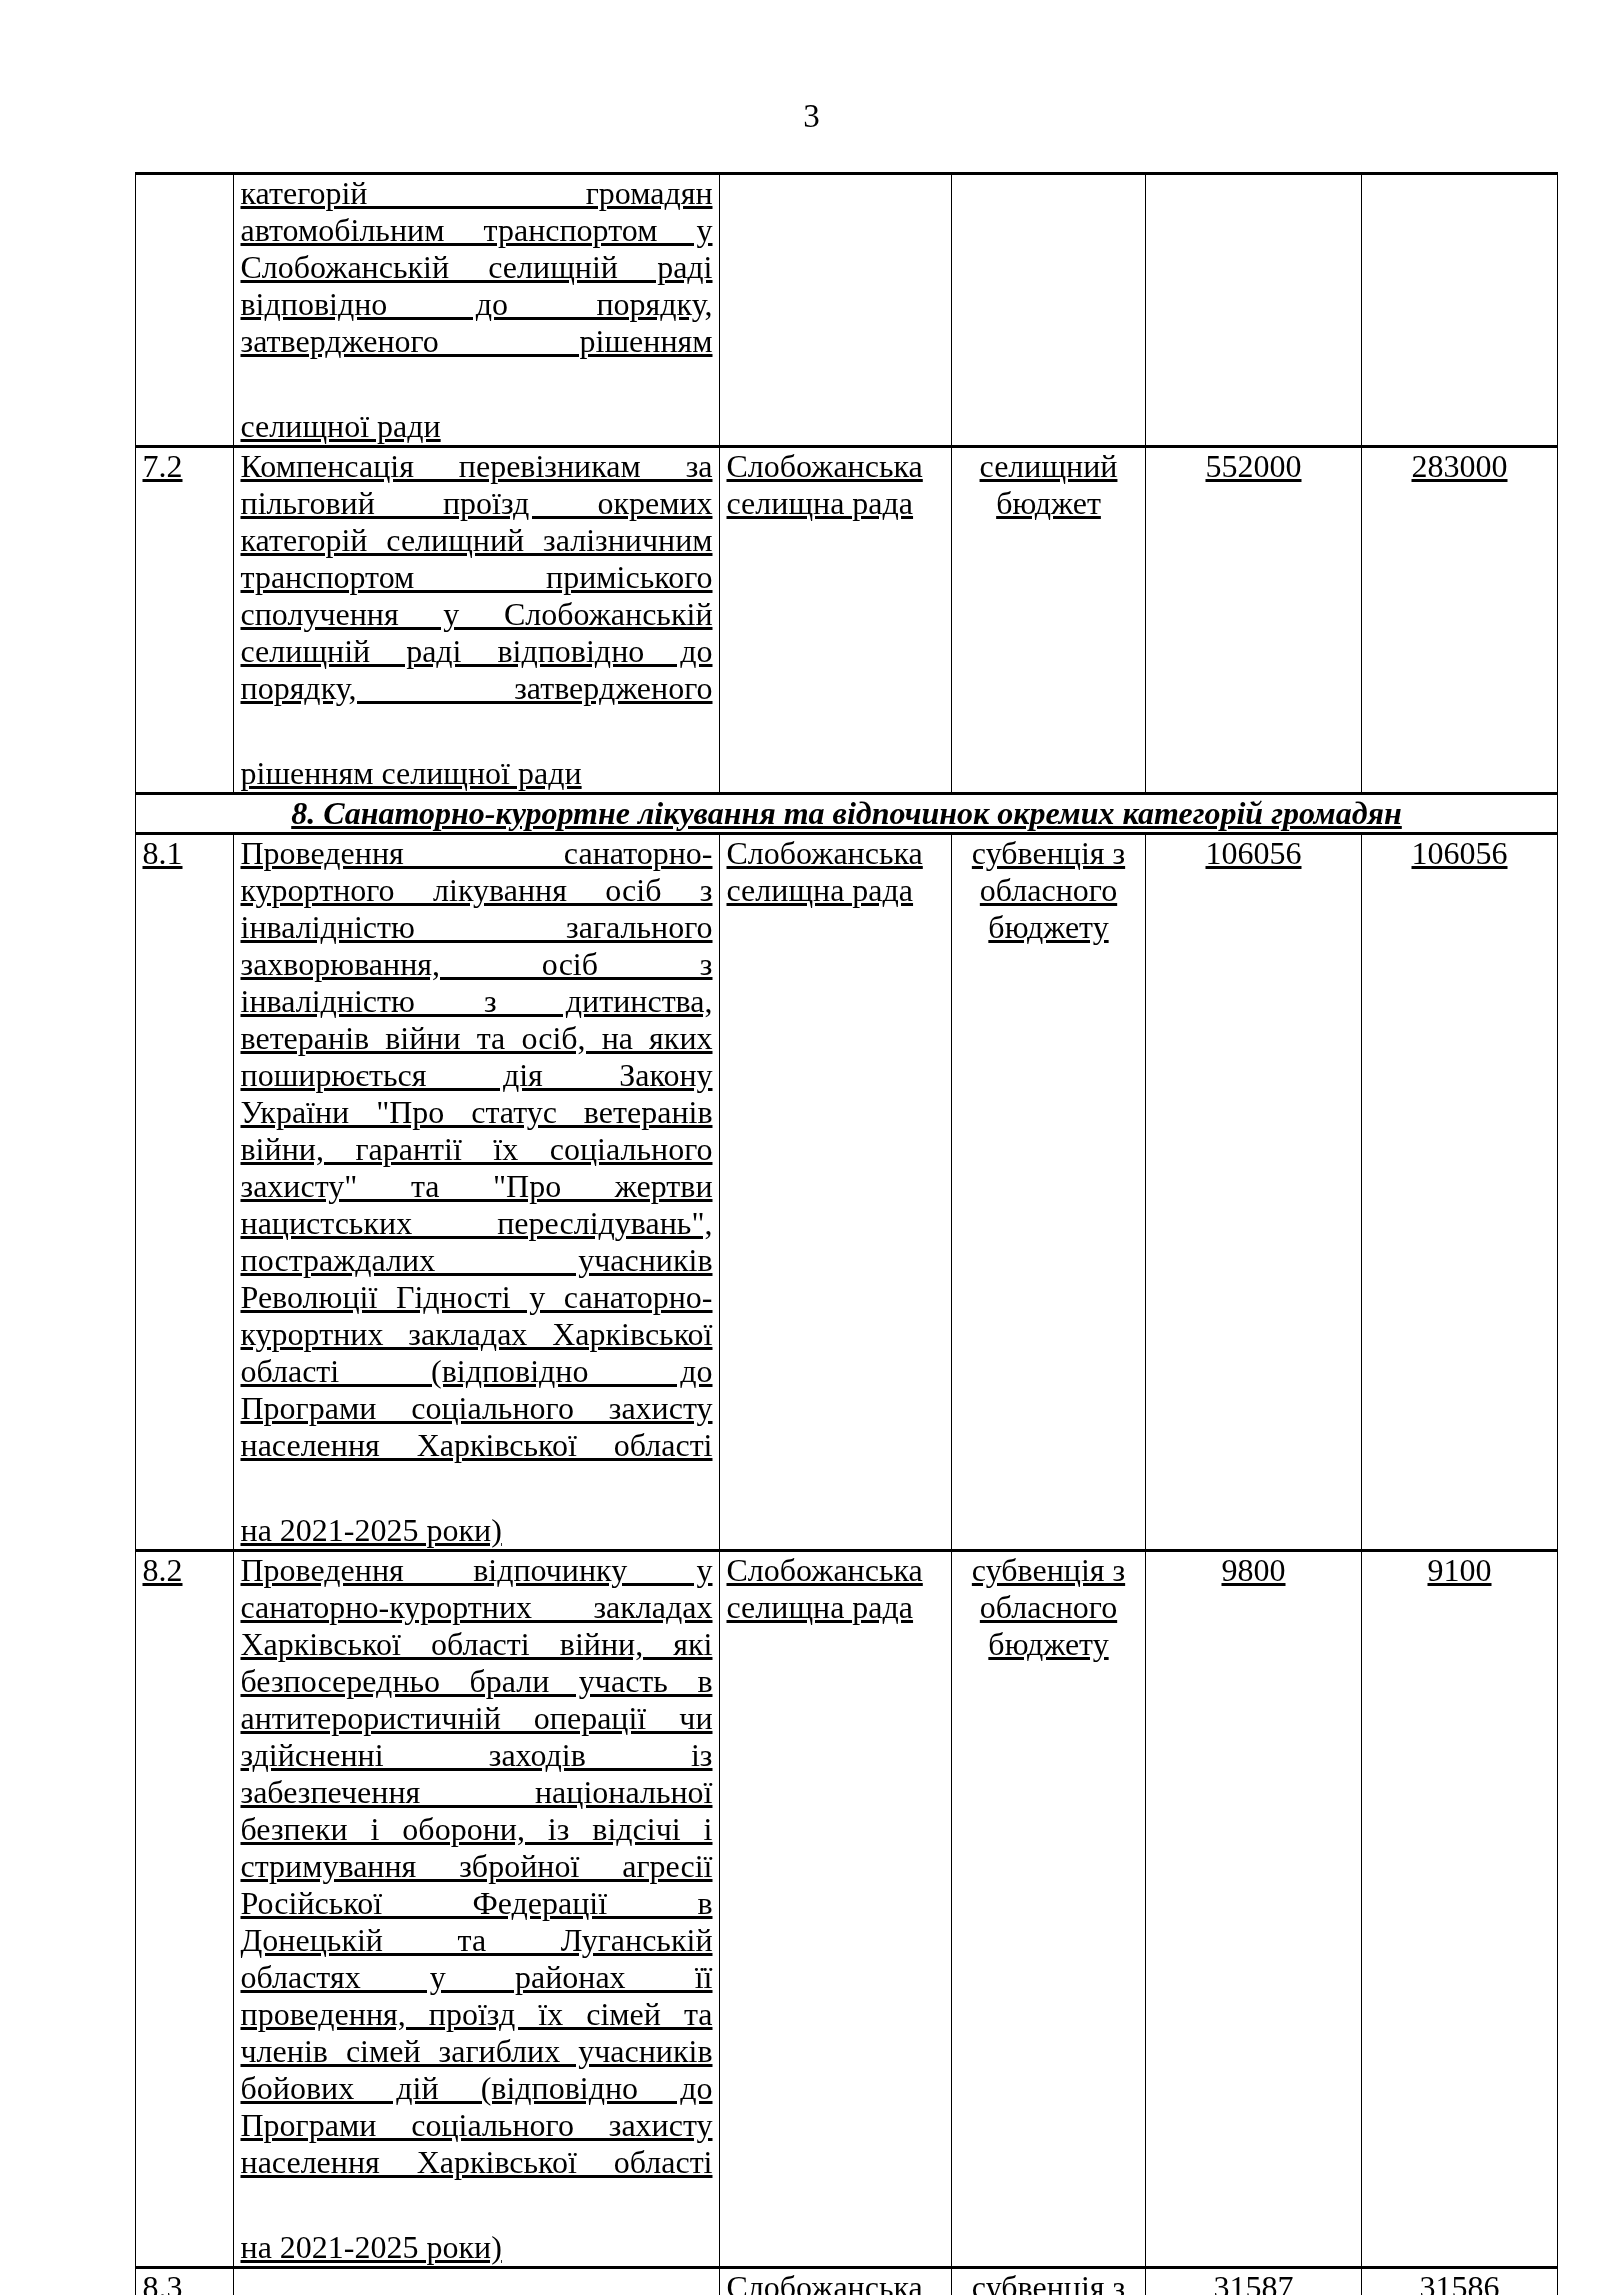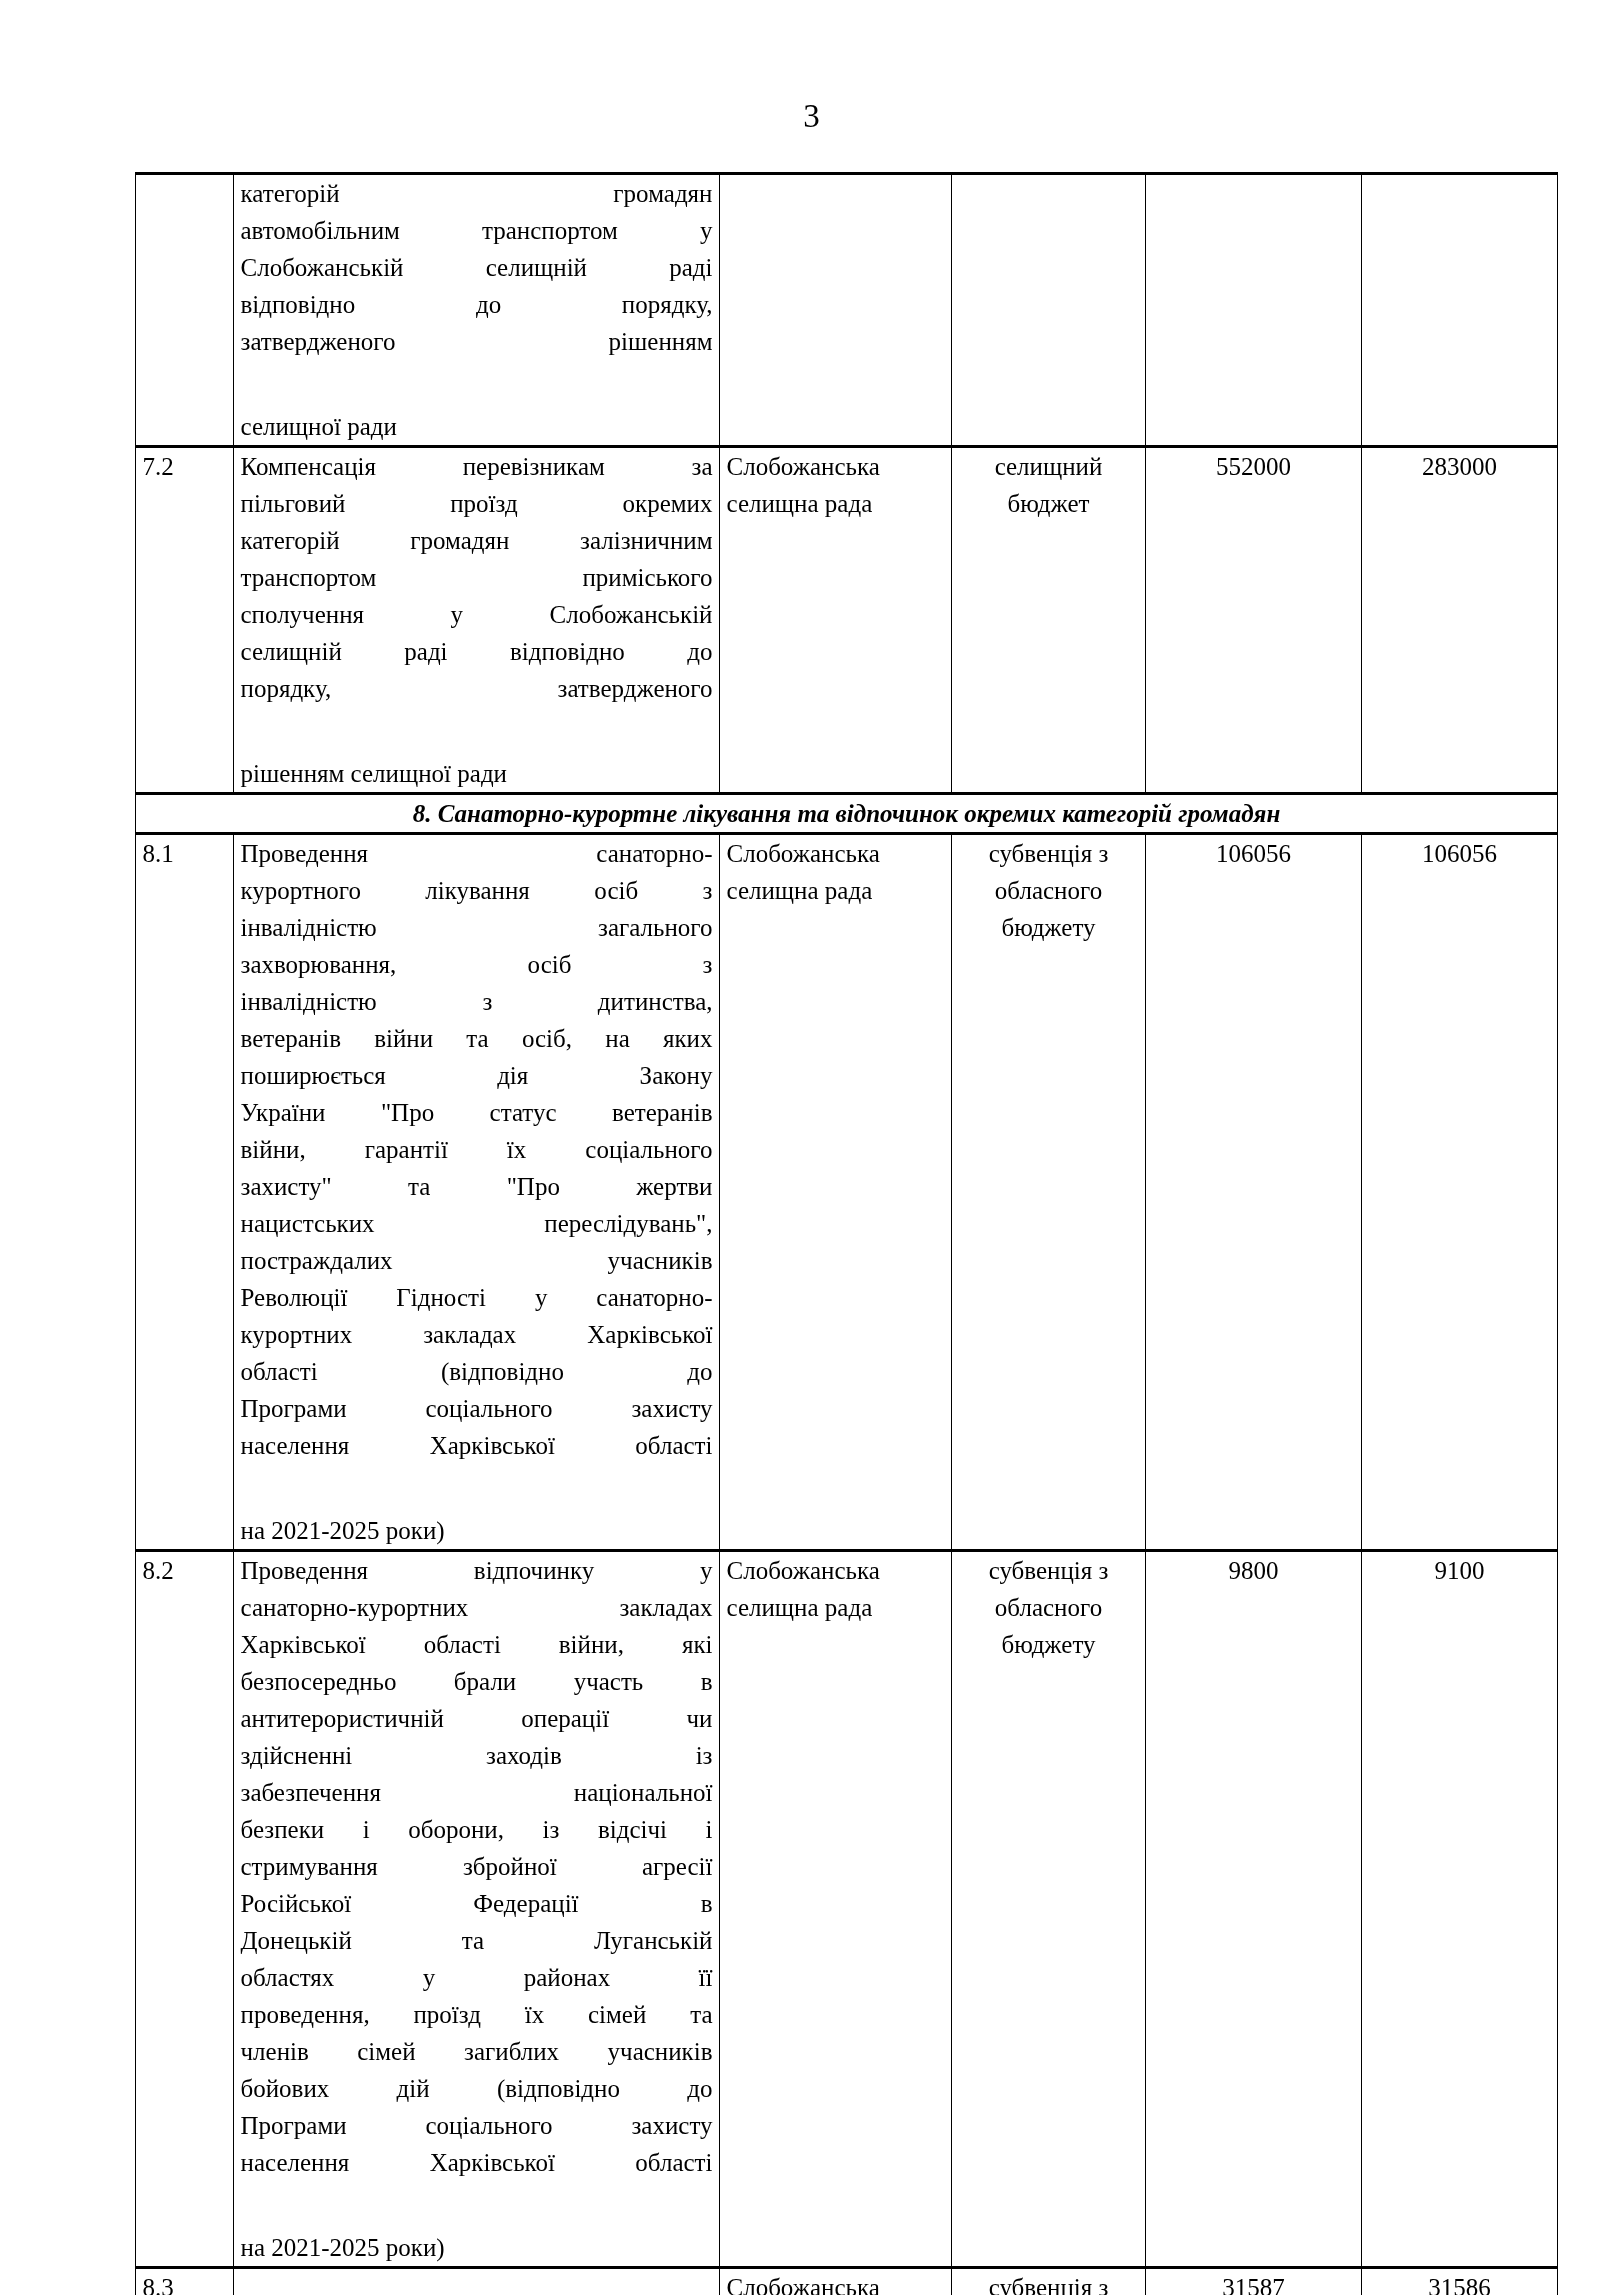--- a/index.html
+++ b/index.html
@@ -3,21 +3,21 @@
 <meta charset="utf-8">
 <style>
   html, body { margin: 0; padding: 0; background: #ffffff; }
   body { width: 1623px; height: 2295px; position: relative; overflow: hidden;
          font-family: "Liberation Serif", "DejaVu Serif", serif; color: #000; }
   .page-number { position: absolute; top: 97px; left: 0; width: 1623px; text-align: center;
                  font-size: 33px; line-height: 39px; }
   table.doc { position: absolute; left: 135px; top: 172px; border-collapse: collapse;
               table-layout: fixed; width: 1423px; }
   table.doc td { border: 1.3px solid #000; vertical-align: top; padding: 0 6.5px;
-                 font-size: 25px; line-height: 37px; }
+                 font-size: 32px; line-height: 37px; text-decoration: underline; }
   table.doc tr.row-sep td { border-top: 3.3px solid #000; }
   table.doc { border-top: 3.3px solid #000; border-bottom: 3.9px solid #000; }
   td.num { text-align: left; padding-left: 9.2px; }
   td.desc { text-align: justify; }
   td.desc .ln { display: block; text-align: justify; text-align-last: justify; }
   td.desc .ln.last { text-align-last: left; margin-top: 48px; }
   td.exec { text-align: left; }
   td.src { text-align: center; }
   td.val { text-align: center; }
   td.section { text-align: center; font-style: italic; font-weight: bold; padding: 0;
@@ -53,21 +53,21 @@
         <td class="exec"></td>
         <td class="src"></td>
         <td class="val"></td>
         <td class="val"></td>
       </tr>
       <tr class="row-sep">
         <td class="num">7.2</td>
         <td class="desc">
           <span class="ln">Компенсація перевізникам за</span>
           <span class="ln">пільговий проїзд окремих</span>
-          <span class="ln">категорій громадян залізничним</span>
+          <span class="ln">категорій селищний залізничним</span>
           <span class="ln">транспортом приміського</span>
           <span class="ln">сполучення у Слобожанській</span>
           <span class="ln">селищній раді відповідно до</span>
           <span class="ln">порядку, затвердженого</span>
           <span class="ln last">рішенням селищної ради</span>
         </td>
         <td class="exec">
           <div>Слобожанська</div>
           <div>селищна рада</div>
         </td>

